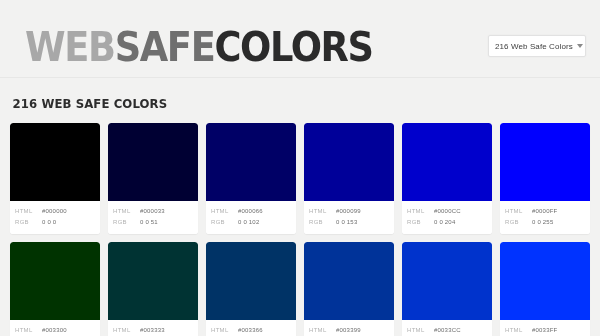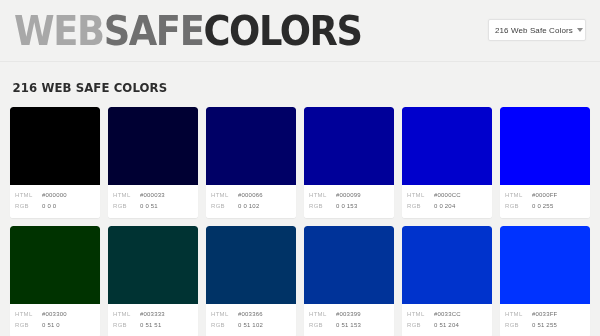--- a/index.html
+++ b/index.html
@@ -17,21 +17,22 @@
 
   
   .site-header {
     position: relative;
     height: 62px;
     background: #f2f2f1;
     border-bottom: 1px solid #e7e7e6;
     box-sizing: border-box;
     display: flex;
     align-items: center;
-    padding: 0 14px;
+    padding: 0 25px;
+    margin-top: 16px;
   }
   .logo {
     font-family: "DejaVu Sans", sans-serif;
     font-weight: bold;
     font-size: 40px;
     line-height: 40px;
     letter-spacing: -1.5px;
     transform: scaleX(0.92);
     transform-origin: left center;
     white-space: nowrap;

